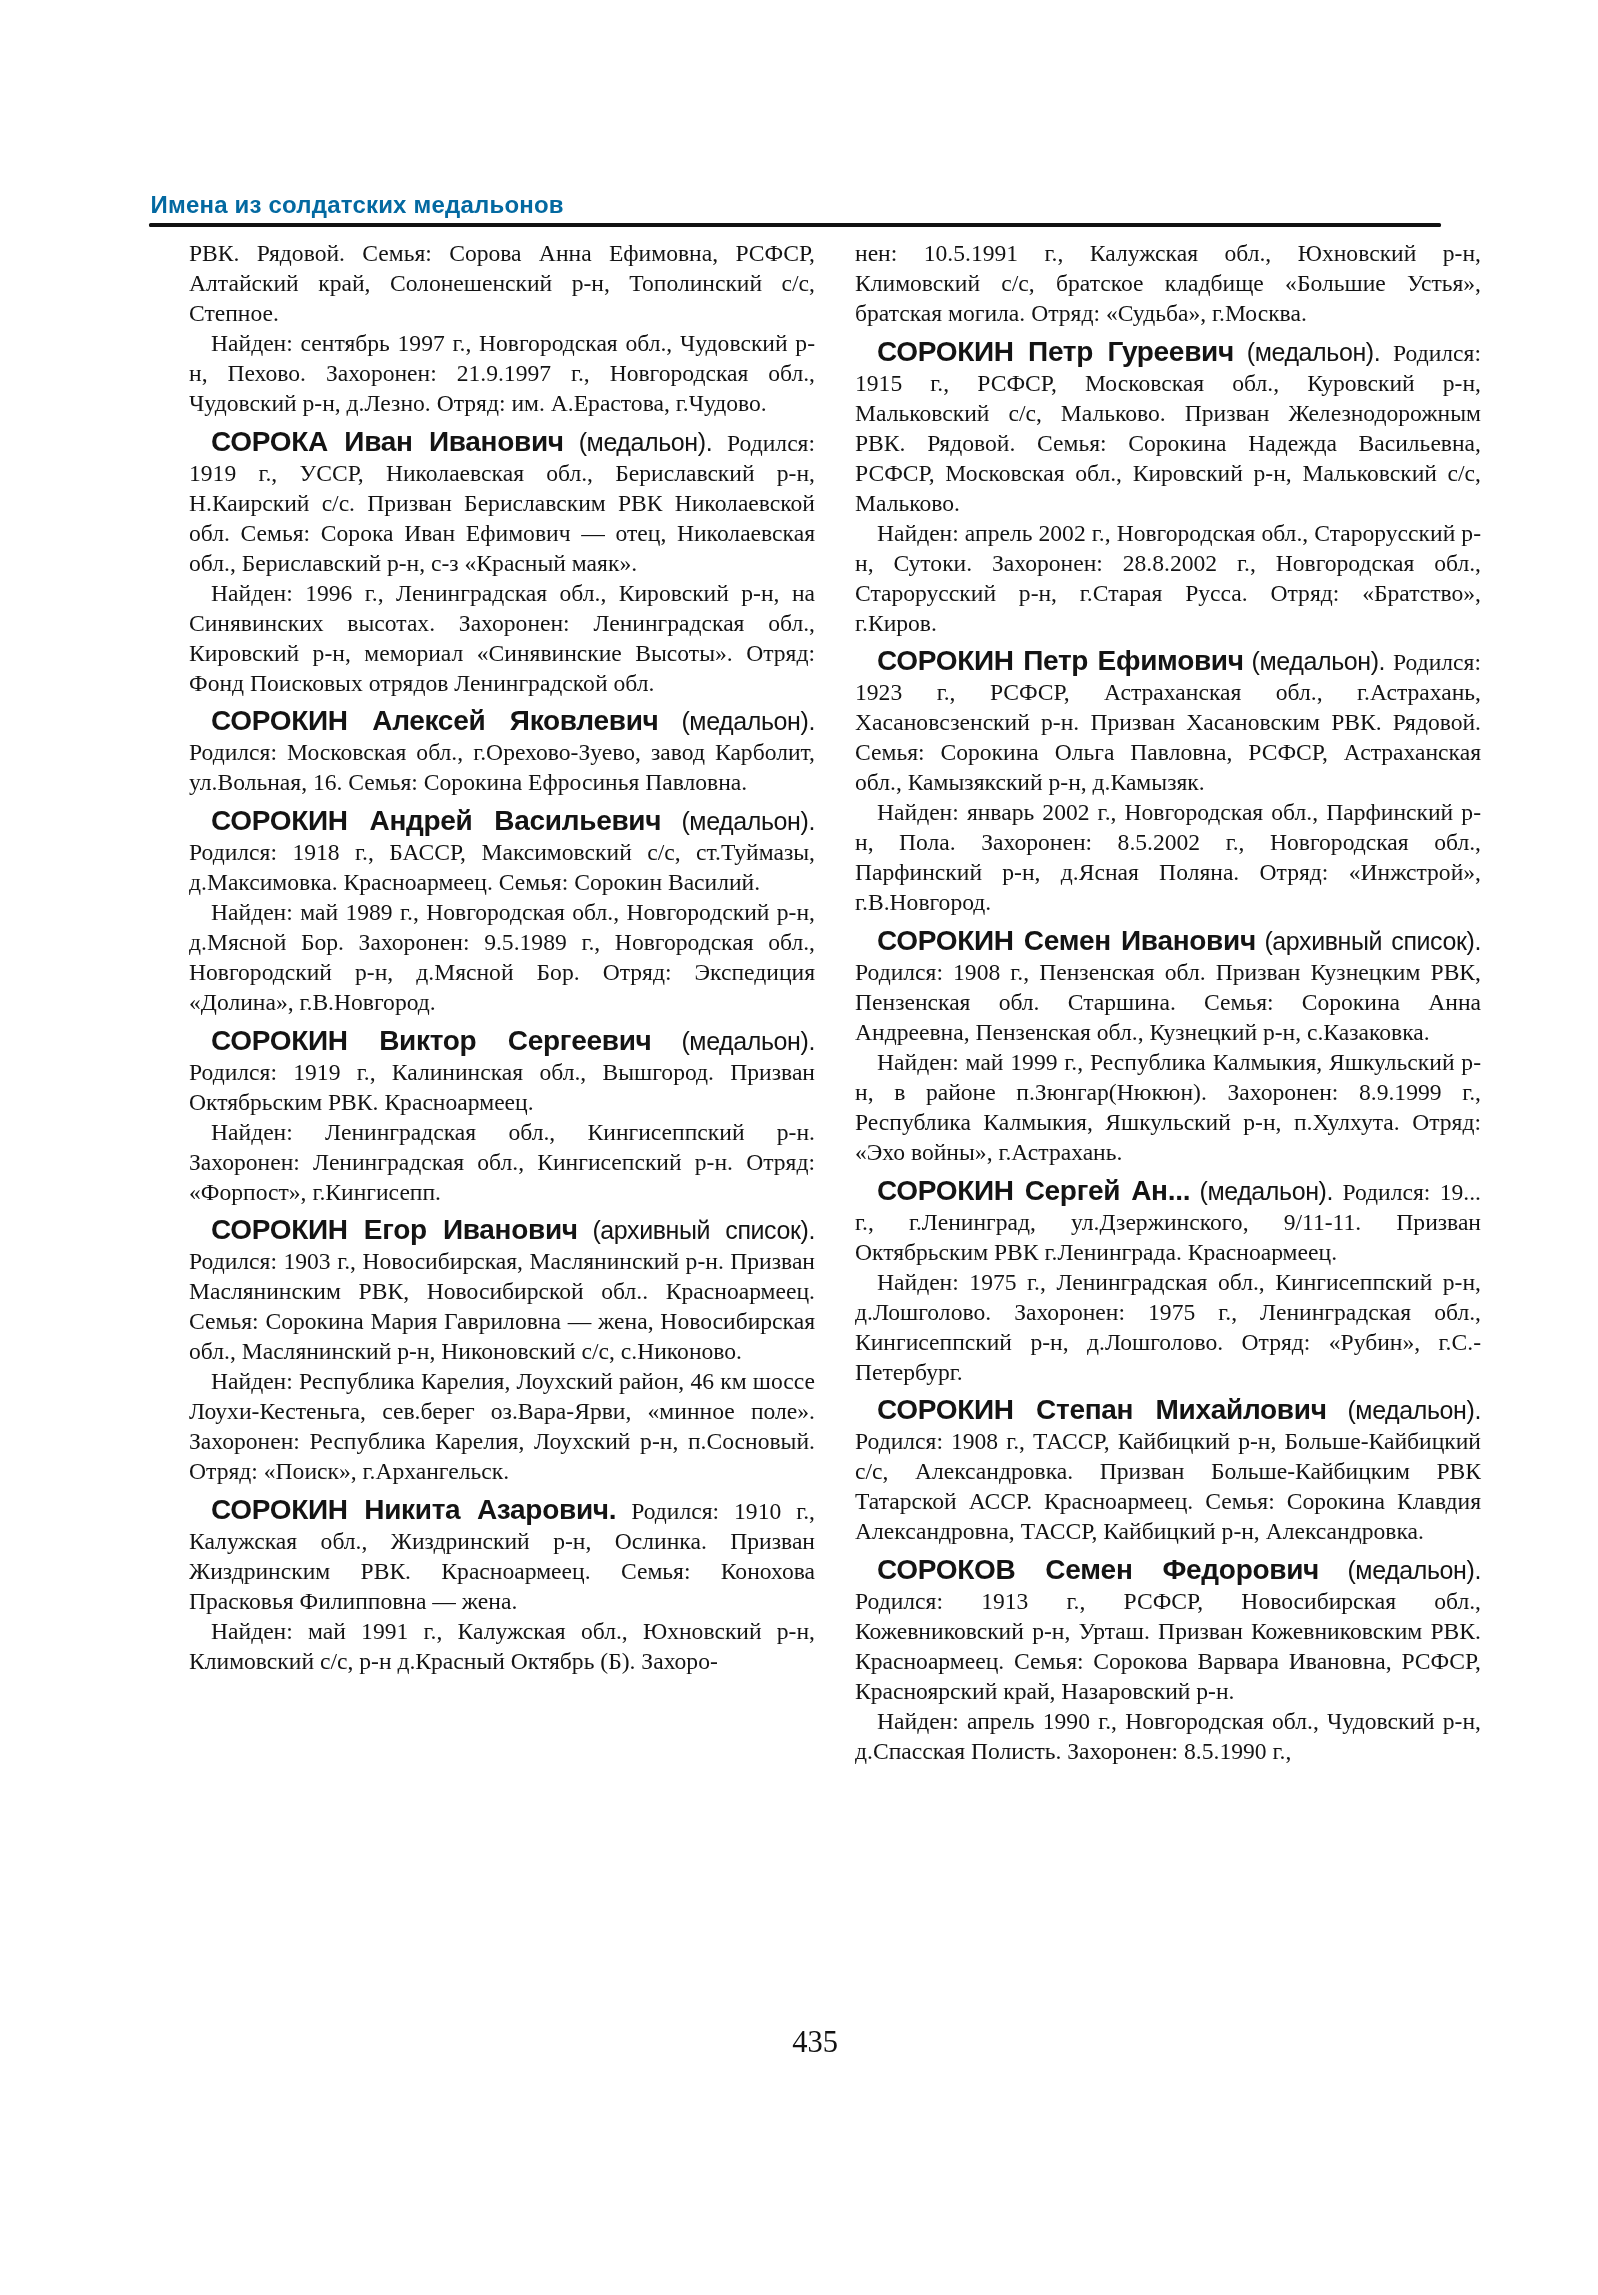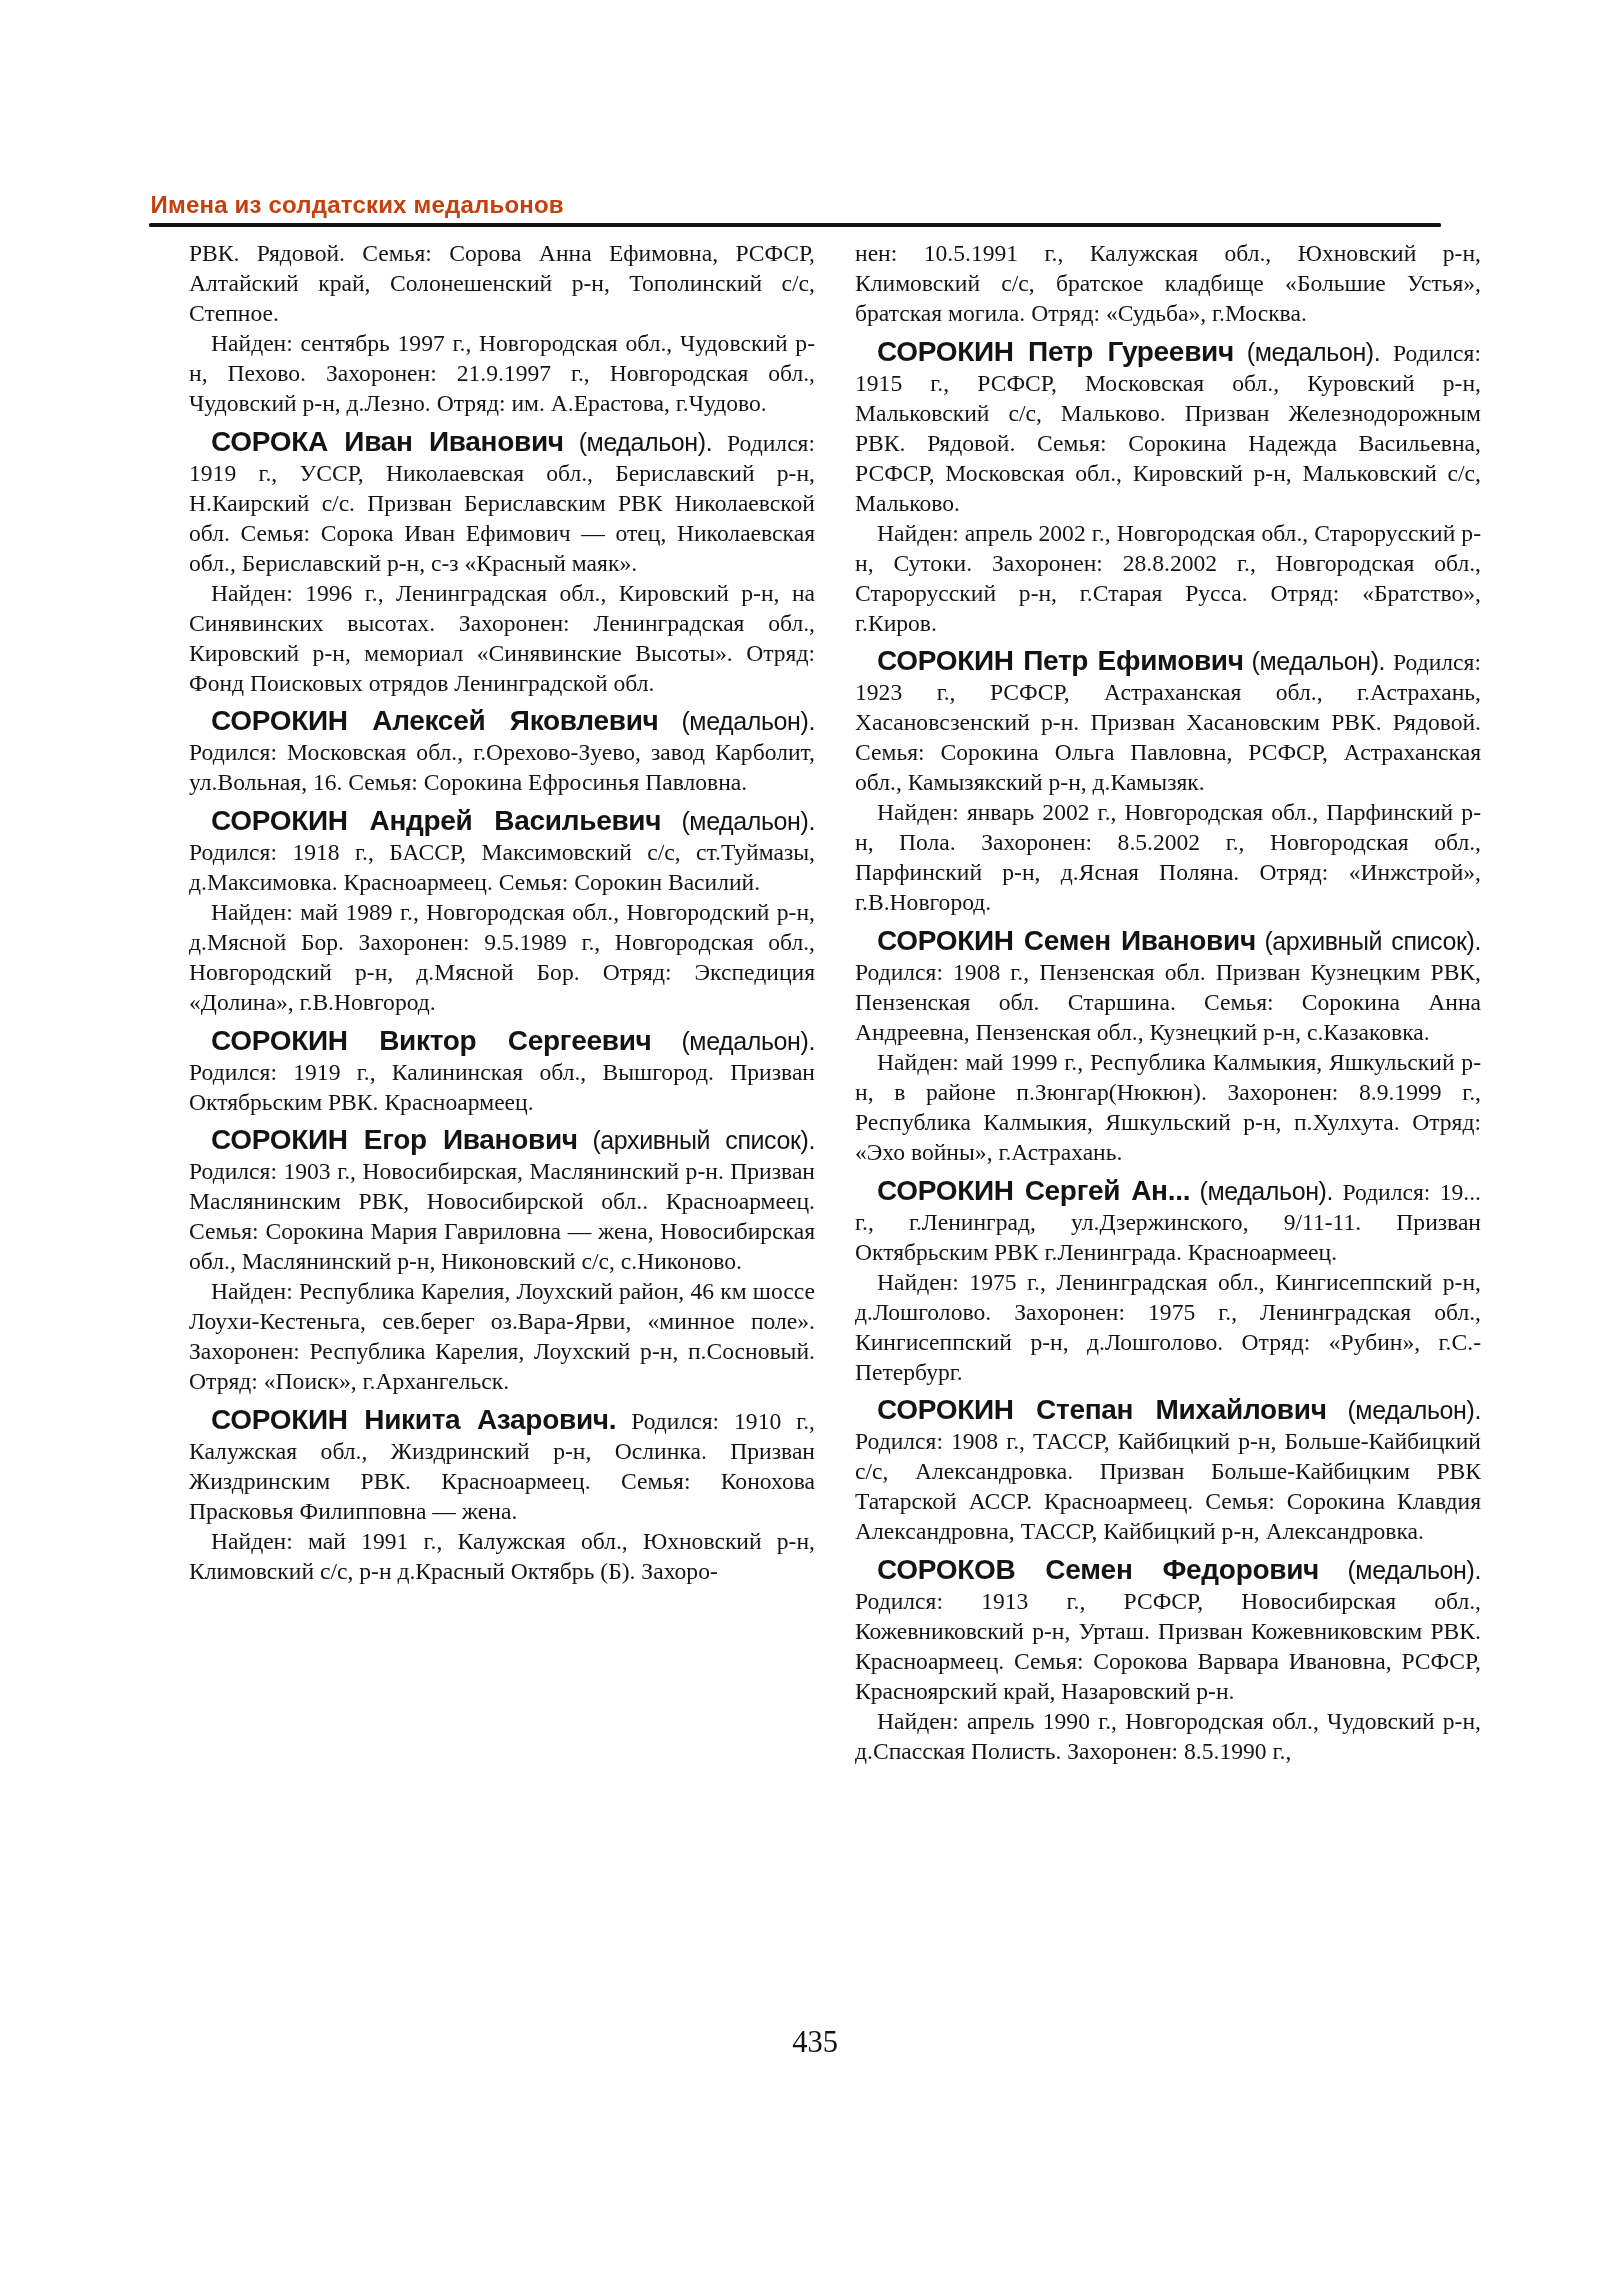--- a/index.html
+++ b/index.html
@@ -19,21 +19,21 @@
       left: 149px;
       top: 190px;
       width: 1292px;
     }
     .running-title {
       font-family: "Liberation Sans", "DejaVu Sans", sans-serif;
       font-weight: bold;
       font-size: 24px;
       line-height: 29px;
       letter-spacing: 0.2px;
-      color: #c2410c;
+      color: #0369a1;
       margin: 0;
       padding-left: 1.5px;
     }
     .header-rule {
       height: 3.6px;
       background: #111;
       margin-top: 4.4px;
       border-radius: 1.5px;
     }
     .columns {
@@ -115,20 +115,21 @@
       <p><span class="entry-name">СОРОКИН Алексей Яковлевич</span> <span class="entry-source">(медальон).</span> <span>Родился: Московская обл., г.Орехово-Зуево, завод Карболит, ул.Вольная, 16. Семья: Сорокина Ефросинья Павловна.</span></p>
     </div>
 
     <div class="entry">
       <p><span class="entry-name">СОРОКИН Андрей Васильевич</span> <span class="entry-source">(медальон).</span> <span>Родился: 1918 г., БАССР, Максимовский с/с, ст.Туймазы, д.Максимовка. Красноармеец. Семья: Сорокин Василий.</span></p>
       <p>Найден: май 1989 г., Новгородская обл., Новгородский р-н, д.Мясной Бор. Захоронен: 9.5.1989 г., Новгородская обл., Новгородский р-н, д.Мясной Бор. Отряд: Экспедиция «Долина», г.В.Новгород.</p>
     </div>
 
     <div class="entry">
       <p><span class="entry-name">СОРОКИН Виктор Сергеевич</span> <span class="entry-source">(медальон).</span> <span>Родился: 1919 г., Калининская обл., Вышгород. Призван Октябрьским РВК. Красноармеец.</span></p>
+      <p>Найден: Ленинградская обл., Кингисеппский р-н. Захоронен: Ленинградская обл., Кингисепский р-н. Отряд: «Форпост», г.Кингисепп.</p>
     </div>
 
     <div class="entry">
       <p><span class="entry-name">СОРОКИН Егор Иванович</span> <span class="entry-source">(архивный список).</span> <span>Родился: 1903 г., Новосибирская, Маслянинский р-н. Призван Маслянинским РВК, Новосибирской обл.. Красноармеец. Семья: Сорокина Мария Гавриловна — жена, Новосибирская обл., Маслянинский р-н, Никоновский с/с, с.Никоново.</span></p>
       <p>Найден: Республика Карелия, Лоухский район, 46 км шоссе Лоухи-Кестеньга, сев.берег оз.Вара-Ярви, «минное поле». Захоронен: Республика Карелия, Лоухский р-н, п.Сосновый. Отряд: «Поиск», г.Архангельск.</p>
     </div>
 
     <div class="entry">
       <p><span class="entry-name">СОРОКИН Никита Азарович.</span> <span>Родился: 1910 г., Калужская обл., Жиздринский р-н, Ослинка. Призван Жиздринским РВК. Красноармеец. Семья: Конохова Прасковья Филипповна — жена.</span></p>
       <p>Найден: май 1991 г., Калужская обл., Юхновский р-н, Климовский с/с, р-н д.Красный Октябрь (Б). Захоро-</p>

